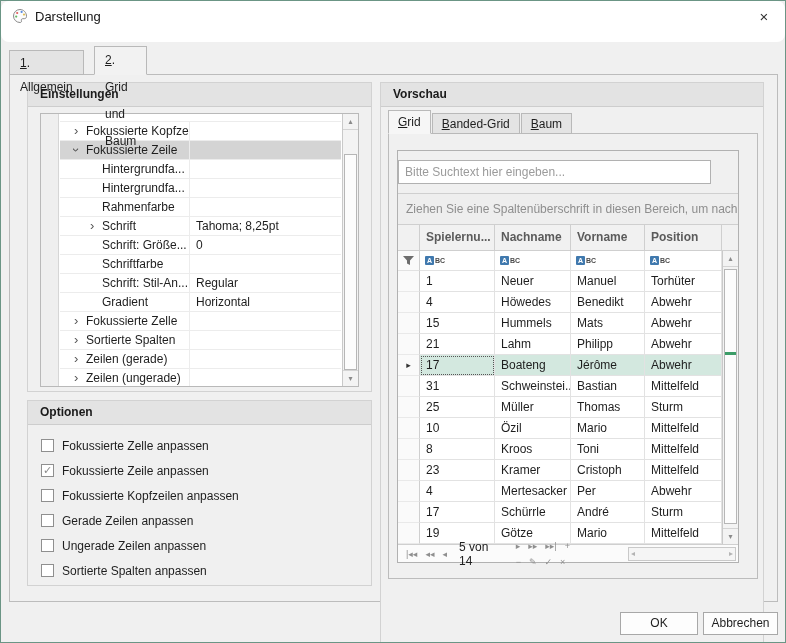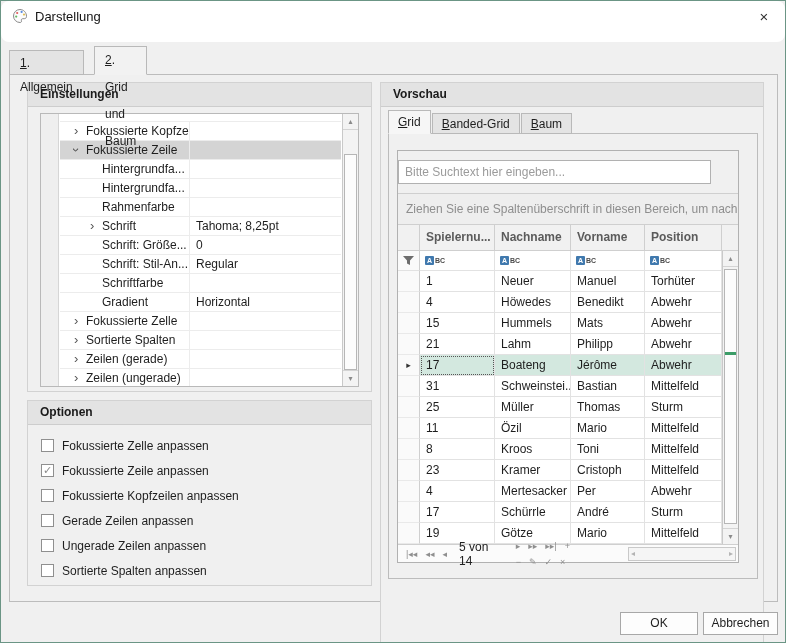--- a/index.html
+++ b/index.html
@@ -196,31 +196,31 @@
               <div class="t-label">
                 <span class="glyph"></span>
                 <span class="lbl">Schrift: Größe...</span>
               </div>
               <div class="t-value">0</div>
             </div>
 
             <div class="trow level2">
               <div class="t-label">
                 <span class="glyph"></span>
+                <span class="lbl">Schriftfarbe</span>
+              </div>
+              <div class="t-value"></div>
+            </div>
+
+            <div class="trow level2">
+              <div class="t-label">
+                <span class="glyph"></span>
                 <span class="lbl">Schrift: Stil-An...</span>
               </div>
               <div class="t-value">Regular</div>
-            </div>
-
-            <div class="trow level2">
-              <div class="t-label">
-                <span class="glyph"></span>
-                <span class="lbl">Schriftfarbe</span>
-              </div>
-              <div class="t-value"></div>
             </div>
 
             <div class="trow level2">
               <div class="t-label">
                 <span class="glyph"></span>
                 <span class="lbl">Gradient</span>
               </div>
               <div class="t-value">Horizontal</div>
             </div>
 
@@ -418,21 +418,21 @@
               <div class="grow">
                 <div class="gind"></div>
                 <div class="cell w1">25</div>
                 <div class="cell w2">Müller</div>
                 <div class="cell w3">Thomas</div>
                 <div class="cell w4">Sturm</div>
               </div>
 
               <div class="grow">
                 <div class="gind"></div>
-                <div class="cell w1">11</div>
+                <div class="cell w1">10</div>
                 <div class="cell w2">Özil</div>
                 <div class="cell w3">Mario</div>
                 <div class="cell w4">Mittelfeld</div>
               </div>
 
               <div class="grow">
                 <div class="gind"></div>
                 <div class="cell w1">8</div>
                 <div class="cell w2">Kroos</div>
                 <div class="cell w3">Toni</div>

